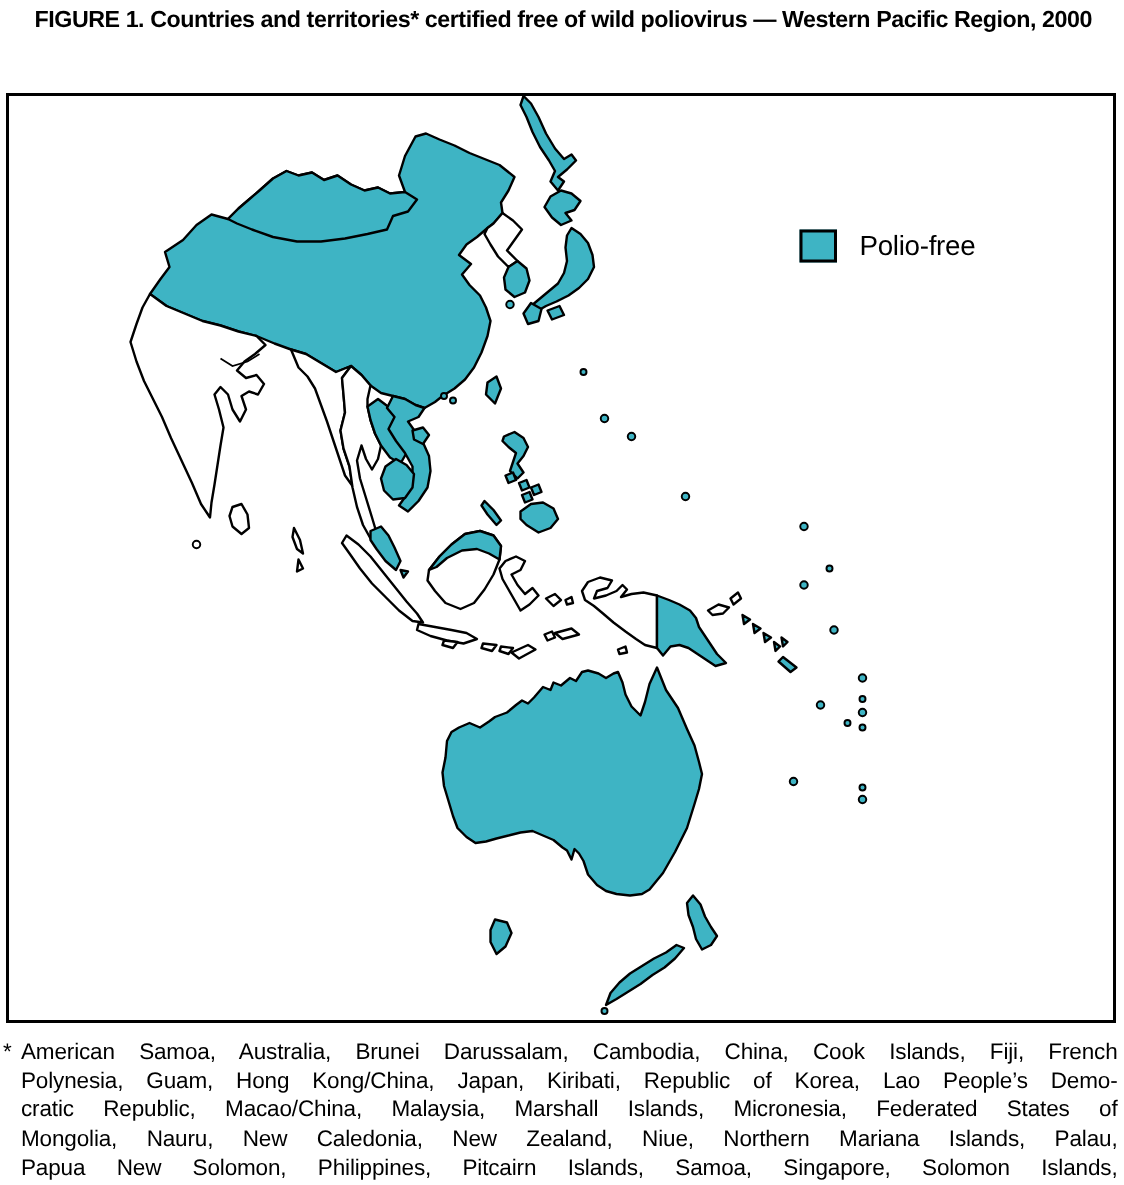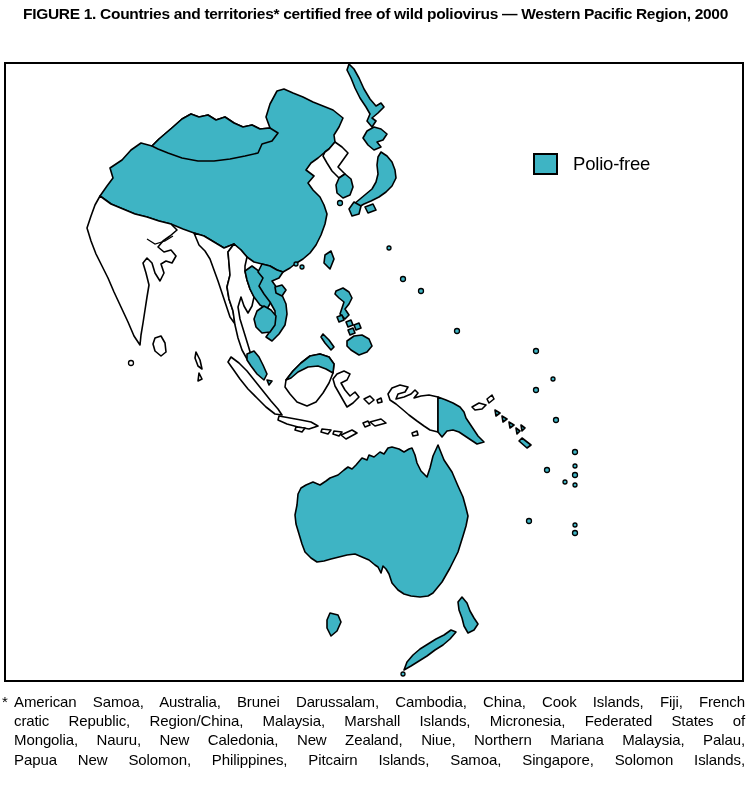--- a/index.html
+++ b/index.html
@@ -132,17 +132,18 @@
   <div class="legend">
     <div class="legend-swatch"></div>
     <div class="legend-label">Polio-free</div>
   </div>
 </div>
 
 <div class="footnote">
   <span class="fn-star">*</span>
   <div class="fn-lines">
     <div class="fn-line">American Samoa, Australia, Brunei Darussalam, Cambodia, China, Cook Islands, Fiji, French</div>
-    <div class="fn-line">cratic Republic, Region/China, Malaysia, Marshall Islands, Micronesia, Federated States of</div>
-    <div class="fn-line">Mongolia, Nauru, New Caledonia, New Zealand, Niue, Northern Mariana Malaysia, Palau,</div>
+    <div class="fn-line">Polynesia, Guam, Hong Kong/China, Japan, Kiribati, Republic of Korea, Lao People’s Demo-</div>
+    <div class="fn-line">cratic Republic, Macao/China, Malaysia, Marshall Islands, Micronesia, Federated States of</div>
+    <div class="fn-line">Mongolia, Nauru, New Caledonia, New Zealand, Niue, Northern Mariana Islands, Palau,</div>
     <div class="fn-line">Papua New Solomon, Philippines, Pitcairn Islands, Samoa, Singapore, Solomon Islands,</div>
   </div>
 </div>
 
 </body></html>

